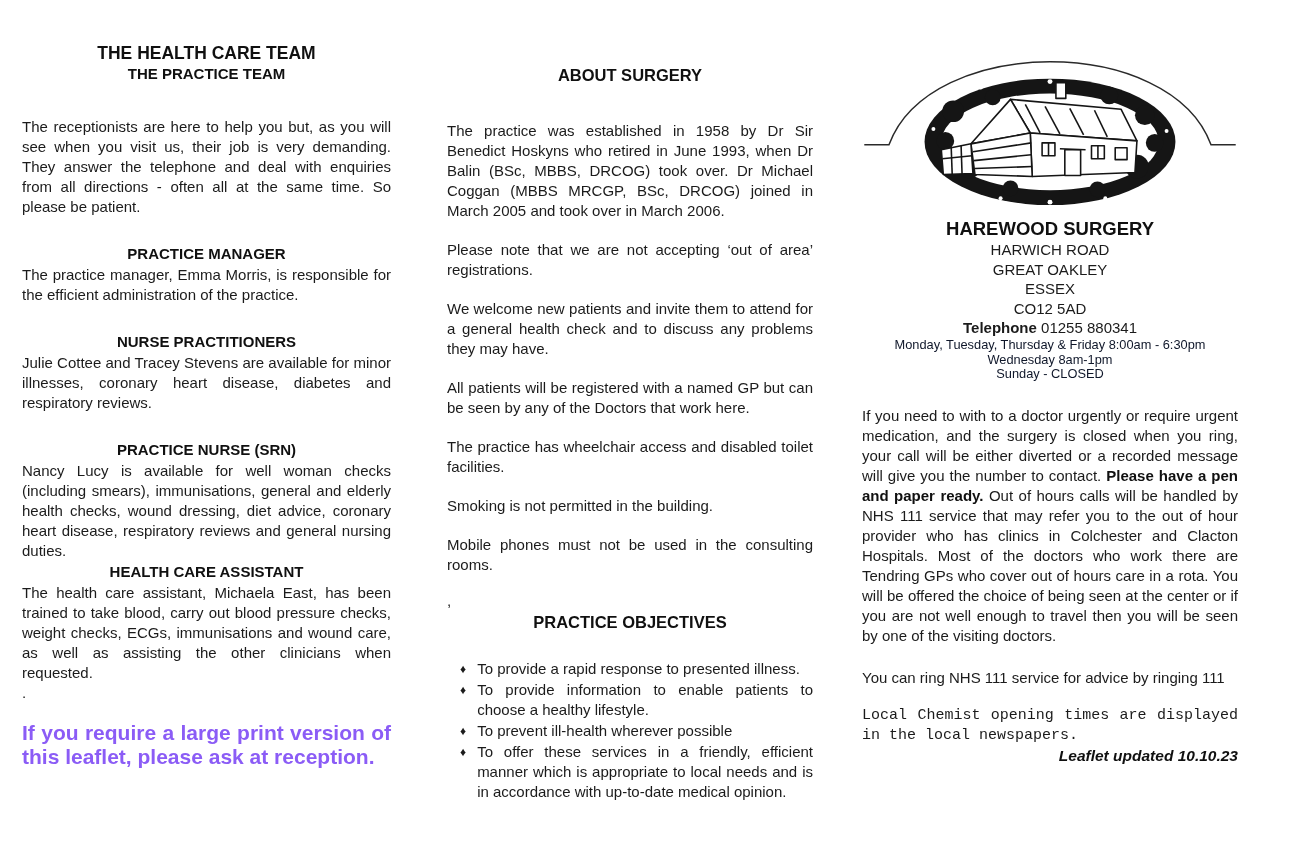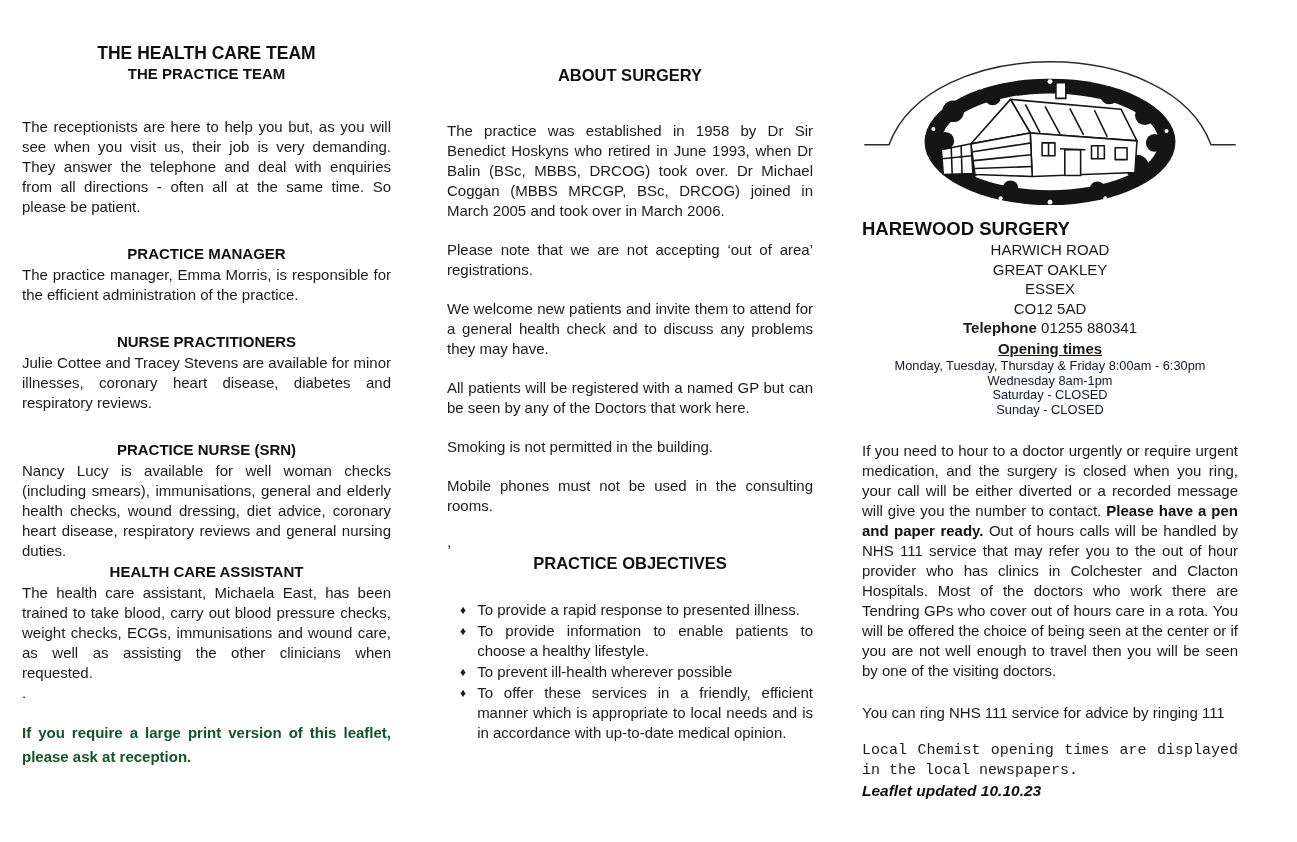--- a/index.html
+++ b/index.html
@@ -18,46 +18,46 @@
   .h-sub  { font-size:15px;   font-weight:bold; text-align:center; color:#101010; line-height:20px; }
   .sec-h  { font-size:15px;   font-weight:bold; text-align:center; color:#101010; line-height:19px; margin-bottom:2px; }
   p.body  { font-size:15px; line-height:20px; text-align:justify; }
 
   
   .intro { margin-top:33px; }
   .section { margin-top:27px; }
   .section.tight { margin-top:1px; }
   .stray-dot { font-size:15px; line-height:15px; margin-top:2px; }
   .referral { margin-top:1px; }
-  .large-print { margin-top:21px; font-size:15px; font-weight:bold; line-height:24px; text-align:justify; color:#14532d; }
+  .large-print { margin-top:21px; font-size:21px; font-weight:bold; line-height:24px; text-align:justify; color:#8b5cf6; }
 
   
   .mid-title { margin-bottom:35px; font-size:16.5px; }
   .col-mid p.body { margin-bottom:19px; }
   .stray-comma { font-size:15px; line-height:14px; }
   .obj-title { margin-top:3px; font-size:16.5px; }
   .obj-list { list-style:none; margin-top:26px; padding-left:13px; }
   .obj-list li { display:flex; gap:11px; margin-bottom:1px; }
   .obj-bullet { font-size:12px; line-height:20px; flex:0 0 auto; }
   .obj-text { font-size:15px; line-height:20px; text-align:justify; }
 
   
   .logo-wrap { width:376px; height:163px; }
-  .surgery-title { font-size:18.5px; font-weight:bold; color:#101010; line-height:23px; margin-top:4px; }
+  .surgery-title { font-size:18.5px; font-weight:bold; text-align:center; color:#101010; line-height:23px; margin-top:4px; }
   .addr-line { font-size:15px; text-align:center; line-height:19.5px; }
   .tel-line { font-size:15px; text-align:center; line-height:20px; }
   .tel-line .lbl { font-weight:bold; }
   .opening-title { font-size:15px; font-weight:bold; text-decoration:underline; text-align:center; line-height:20px; margin-top:1px; }
   .opening-line { font-size:12.8px; text-align:center; line-height:14.5px; color:#0f172a; }
   .closed-title { font-size:17px; font-weight:bold; text-align:center; color:#101010; line-height:22px; margin-top:5px; }
   .closed-para { margin-top:24px; }
   .closed-para .em { font-weight:bold; color:#101010; }
   .nhs-line { margin-top:22px; font-size:15px; line-height:20px; }
   .chemist-para { margin-top:18px;font-family:Liberation Mono, monospace; }
-  .updated-line { font-size:15.5px; font-weight:bold; font-style:italic; line-height:20px; color:#101010; }
+  .updated-line { font-size:15.5px; font-weight:bold; font-style:italic; text-align:right; line-height:20px; color:#101010; }
 </style>
 </head>
 <body>
 
 <div class="col col-left">
   <div class="h-main">THE HEALTH CARE TEAM</div>
   <div class="h-sub">THE PRACTICE TEAM</div>
 
   <p class="body intro">The receptionists are here to help you but, as you will see when you visit us, their job is very demanding. They answer the telephone and deal with enquiries from all directions - often all at the same time.  So please be patient.</p>
 
@@ -86,20 +86,21 @@
   <p class="large-print">If you require a large print version of this leaflet, please ask at reception.</p>
 </div>
 
 <div class="col col-mid">
   <div class="h-main mid-title">ABOUT SURGERY</div>
 
   <p class="body">The practice was established in 1958 by Dr Sir Benedict Hoskyns who retired in June 1993, when Dr Balin (BSc, MBBS, DRCOG) took over. Dr Michael Coggan (MBBS MRCGP, BSc, DRCOG) joined in March 2005 and took over in March 2006.</p>
   <p class="body">Please note that we are not accepting ‘out of area’ registrations.</p>
   <p class="body">We welcome new patients and invite them to attend for a general health check and to discuss any problems they may have.</p>
   <p class="body">All patients will be registered with a named GP but can be seen by any of the Doctors that work here.</p>
+  <p class="body">The practice has wheelchair access and disabled toilet facilities.</p>
   <p class="body">Smoking is not permitted in the building.</p>
   <p class="body">Mobile phones must not be used in the consulting rooms.</p>
 
   <div class="stray-comma">,</div>
 
   <div class="h-main obj-title">PRACTICE OBJECTIVES</div>
 
   <ul class="obj-list">
     <li>
       <span class="obj-bullet">♦</span>
@@ -195,29 +196,27 @@
   <div class="addr-line">HARWICH ROAD</div>
   <div class="addr-line">GREAT OAKLEY</div>
   <div class="addr-line">ESSEX</div>
   <div class="addr-line">CO12 5AD</div>
 
   <div class="tel-line">
     <span class="lbl">Telephone</span>
     <span>01255 880341</span>
   </div>
 
-  <div class="opening-title">Opening times</div>
   <div class="opening-line">Monday, Tuesday, Thursday &amp; Friday 8:00am - 6:30pm</div>
   <div class="opening-line">Wednesday 8am-1pm</div>
-  <div class="opening-line">Saturday - CLOSED</div>
   <div class="opening-line">Sunday - CLOSED</div>
 
 
   <p class="body closed-para">
-    <span>If you need to hour to a doctor urgently or require urgent medication, and the surgery is closed when you ring, your call will be either diverted or a recorded message will give you the number to contact.  </span>
+    <span>If you need to with to a doctor urgently or require urgent medication, and the surgery is closed when you ring, your call will be either diverted or a recorded message will give you the number to contact.  </span>
     <span class="em">Please have a pen and paper ready.</span>
     <span>  Out of hours calls will be handled by NHS 111 service that may refer you to the out of hour provider who has clinics in Colchester and Clacton Hospitals.  Most of the doctors who work there are Tendring GPs who cover out of hours care in a rota.  You will be offered the choice of being seen at the center or if you are not well enough to travel then you will be seen by one of the visiting doctors.</span>
   </p>
 
   <p class="nhs-line">You can ring NHS 111 service for advice by ringing 111</p>
 
   <p class="body chemist-para">Local Chemist opening times are displayed in the local newspapers.</p>
 
   <div class="updated-line">Leaflet updated 10.10.23</div>
 </div>

